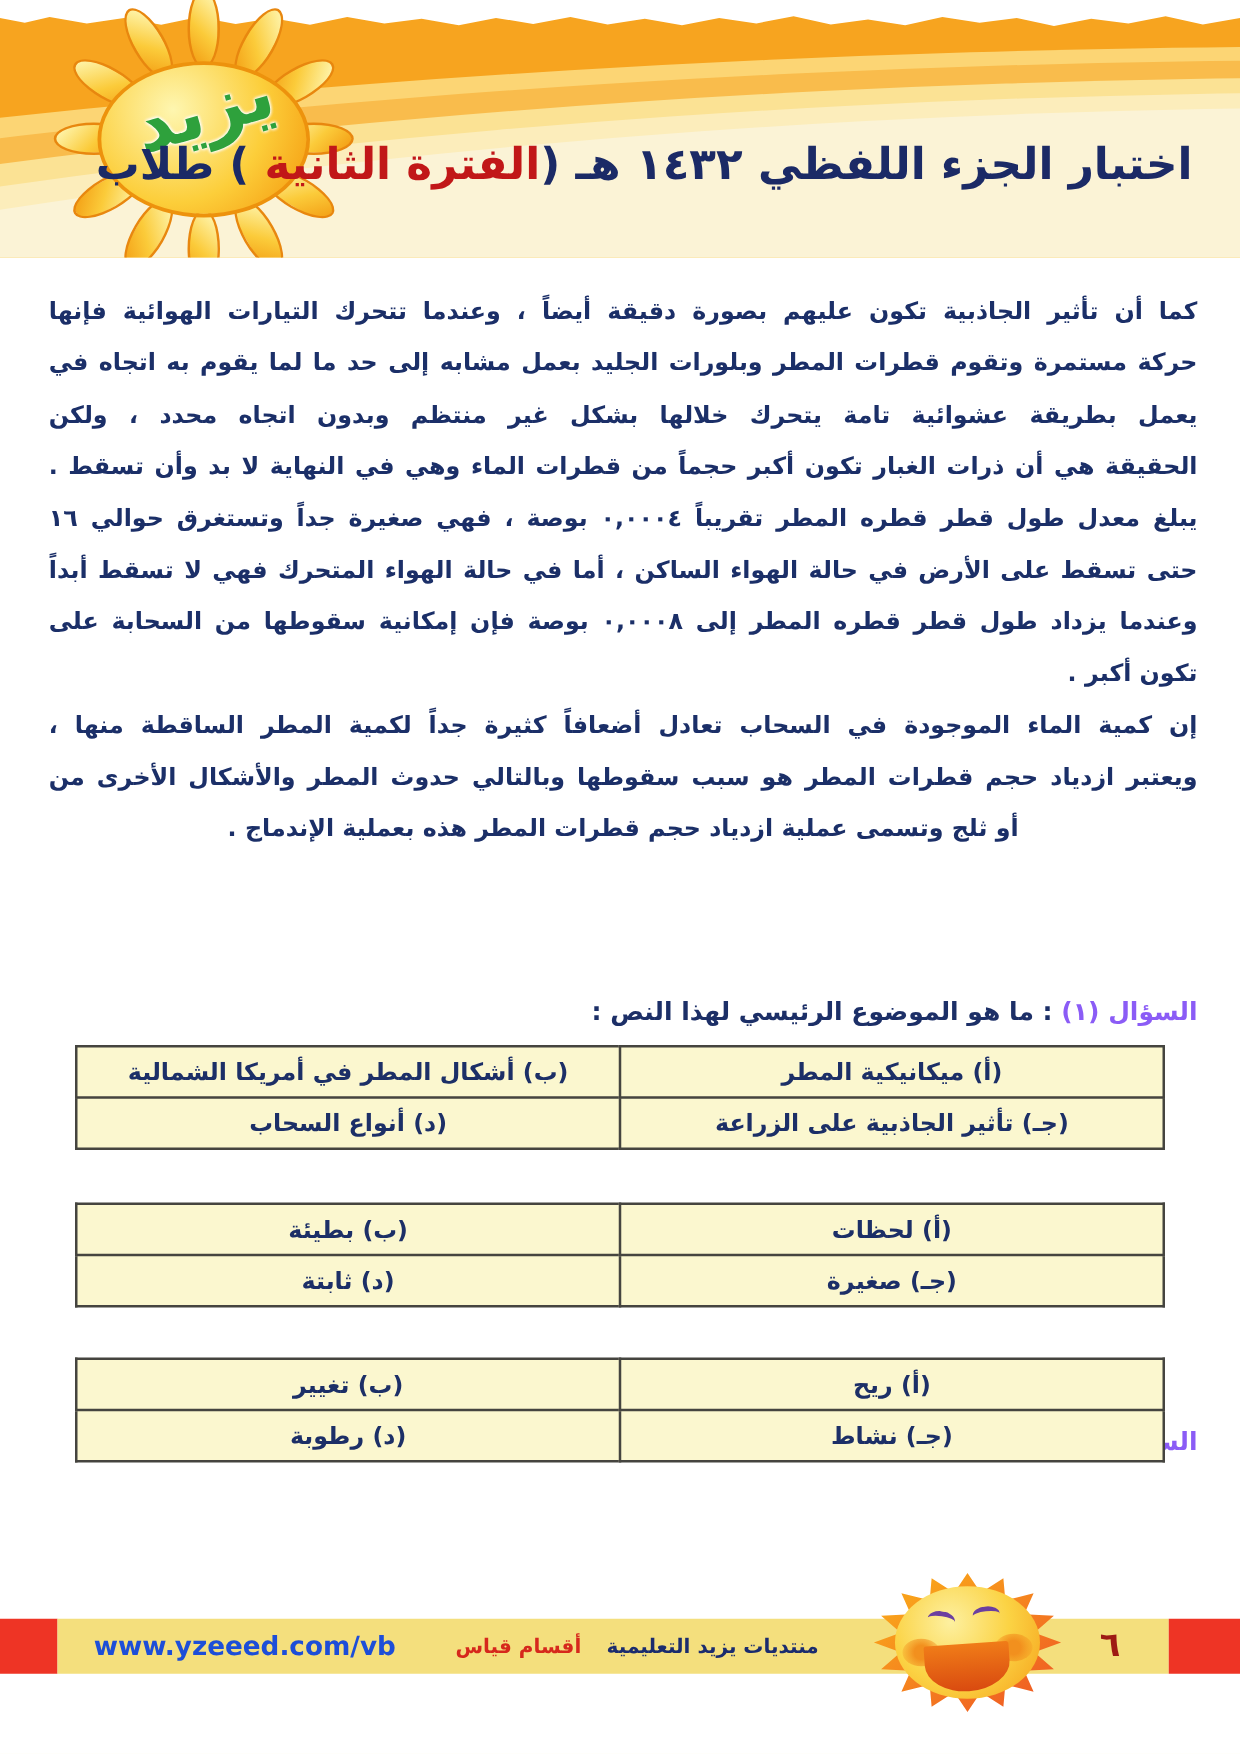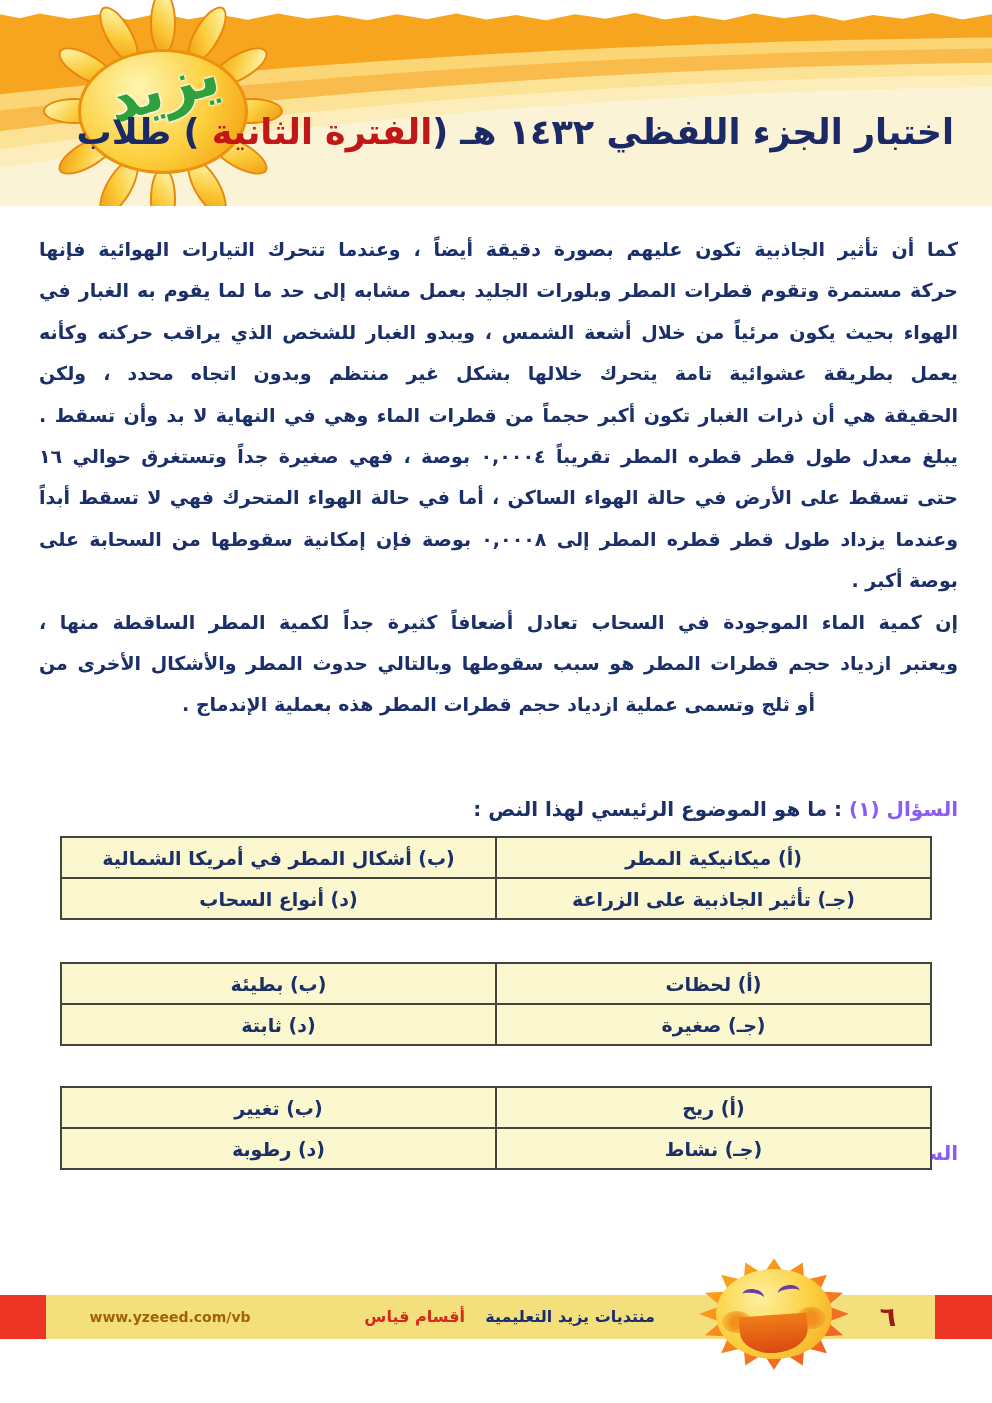--- a/index.html
+++ b/index.html
@@ -53,21 +53,21 @@
   .opt-table td { width:50%; height:41px; background:#FBF7CF; border:2px solid #45443F;
                   text-align:center; vertical-align:middle; color:#1C2F67; font-weight:bold; font-size:19px; }
   .t1 { top:836px; } .t2 { top:962px; } .t3 { top:1086px; }
 
   
   .footer-red  { position:absolute; top:1295px; height:44px; background:#EE3425; }
   .fr-left  { left:0; width:46px; }
   .fr-right { left:935px; width:57px; }
   .footer-bar { position:absolute; top:1295px; left:46px; width:889px; height:44px; background:#F4DF7D; }
   .footer-text { position:absolute; top:1295px; height:44px; line-height:44px; font-weight:bold; white-space:nowrap; }
-  .f-url  { left:75px;  width:190px; text-align:center; color:#a16207; font-size:14px; }
+  .f-url  { left:75px;  width:190px; text-align:center; color:#1d4ed8; font-size:21px; }
   .f-qiyas{ left:365px; width:100px; text-align:left; color:#D6281C; font-size:16px; direction:rtl; }
   .f-site { left:515px; width:140px; text-align:center; color:#1B2C6E; font-size:16px; direction:rtl; }
   .f-page { left:868px; width:40px;  text-align:center; color:#9E1A15; font-size:27px; }
 
   .footer-sun { position:absolute; left:696px; top:1256px; width:156px; height:116px; }
   .fs-rays { position:absolute; inset:0; background:linear-gradient(145deg,#F9A11B 20%,#EF5A24 90%);
     clip-path: polygon(98% 50%,84.3% 56.8%,94.3% 68.4%,79.1% 69.4%,83.9% 83.9%,69.4% 79.1%,68.4% 94.3%,56.8% 84.3%,50% 98%,43.2% 84.3%,31.6% 94.3%,30.6% 79.1%,16.1% 83.9%,20.9% 69.4%,5.7% 68.4%,15.7% 56.8%,2% 50%,15.7% 43.2%,5.7% 31.6%,20.9% 30.6%,16.1% 16.1%,30.6% 20.9%,31.6% 5.7%,43.2% 15.7%,50% 2%,56.8% 15.7%,68.4% 5.7%,69.4% 20.9%,83.9% 16.1%,79.1% 30.6%,94.3% 31.6%,84.3% 43.2%); }
   .fs-face { position:absolute; left:20px; top:13px; width:116px; height:90px; border-radius:50%;
              background:radial-gradient(circle at 38% 32%, #FDF0A0 0%, #FBD344 50%, #F6A41D 95%); }
   .fs-eye { position:absolute; width:22px; height:14px; border-top:4px solid #6B3FA0; border-radius:50%; }
@@ -109,28 +109,27 @@
       <div class="petal" style="left:189px;top:38px;transform:rotate(150deg);"></div>
       <div class="sun-body"></div>
       <div class="logo-text">يزيد</div>
     </div>
 
     <div class="header-title"><span>اختبار الجزء اللفظي ١٤٣٢ هـ (</span><span class="title-red">الفترة الثانية</span><span> ) طلاب</span></div>
   </div>
 
   <div class="passage">
     <div class="pline">كما أن تأثير الجاذبية تكون عليهم بصورة دقيقة أيضاً ، وعندما تتحرك التيارات الهوائية فإنها</div>
-    <div class="pline">حركة مستمرة وتقوم قطرات المطر وبلورات الجليد بعمل مشابه إلى حد ما لما يقوم به الغبار في</div>
-    <div class="pline">الهواء بحيث يكون مرئياً من خلال أشعة الشمس ، ويبدو الغبار للشخص الذي يراقب حركته وكأنه</div>
+    <div class="pline">حركة مستمرة وتقوم قطرات المطر وبلورات الجليد بعمل مشابه إلى حد ما لما يقوم به اتجاه في</div>
     <div class="pline">يعمل بطريقة عشوائية تامة يتحرك خلالها بشكل غير منتظم وبدون اتجاه محدد ، ولكن</div>
     <div class="pline">الحقيقة هي أن ذرات الغبار تكون أكبر حجماً من قطرات الماء وهي في النهاية لا بد وأن تسقط .</div>
     <div class="pline">يبلغ معدل طول قطر قطره المطر تقريباً ٠,٠٠٠٤ بوصة ، فهي صغيرة جداً وتستغرق حوالي ١٦ ساعة</div>
     <div class="pline">حتى تسقط على الأرض في حالة الهواء الساكن ، أما في حالة الهواء المتحرك فهي لا تسقط أبداً</div>
     <div class="pline">وعندما يزداد طول قطر قطره المطر إلى ٠,٠٠٠٨ بوصة فإن إمكانية سقوطها من السحابة على الأرض</div>
-    <div class="pline endline">بوصة أكبر .</div>
+    <div class="pline endline">تكون أكبر .</div>
     <div class="pline">إن كمية الماء الموجودة في السحاب تعادل أضعافاً كثيرة جداً لكمية المطر الساقطة منها ،</div>
     <div class="pline">ويعتبر ازدياد حجم قطرات المطر هو سبب سقوطها وبالتالي حدوث المطر والأشكال الأخرى من ندى</div>
     <div class="pline center">أو ثلج وتسمى عملية ازدياد حجم قطرات المطر هذه بعملية الإندماج .</div>
   </div>
 
   <div class="qhead q1"><span class="qlabel">السؤال (١)</span><span> : ما هو الموضوع الرئيسي لهذا النص :</span><span class="uword"></span><span></span></div>
   <table class="opt-table t1">
     <tbody>
         <tr>
       <td>(أ) ميكانيكية المطر</td>

